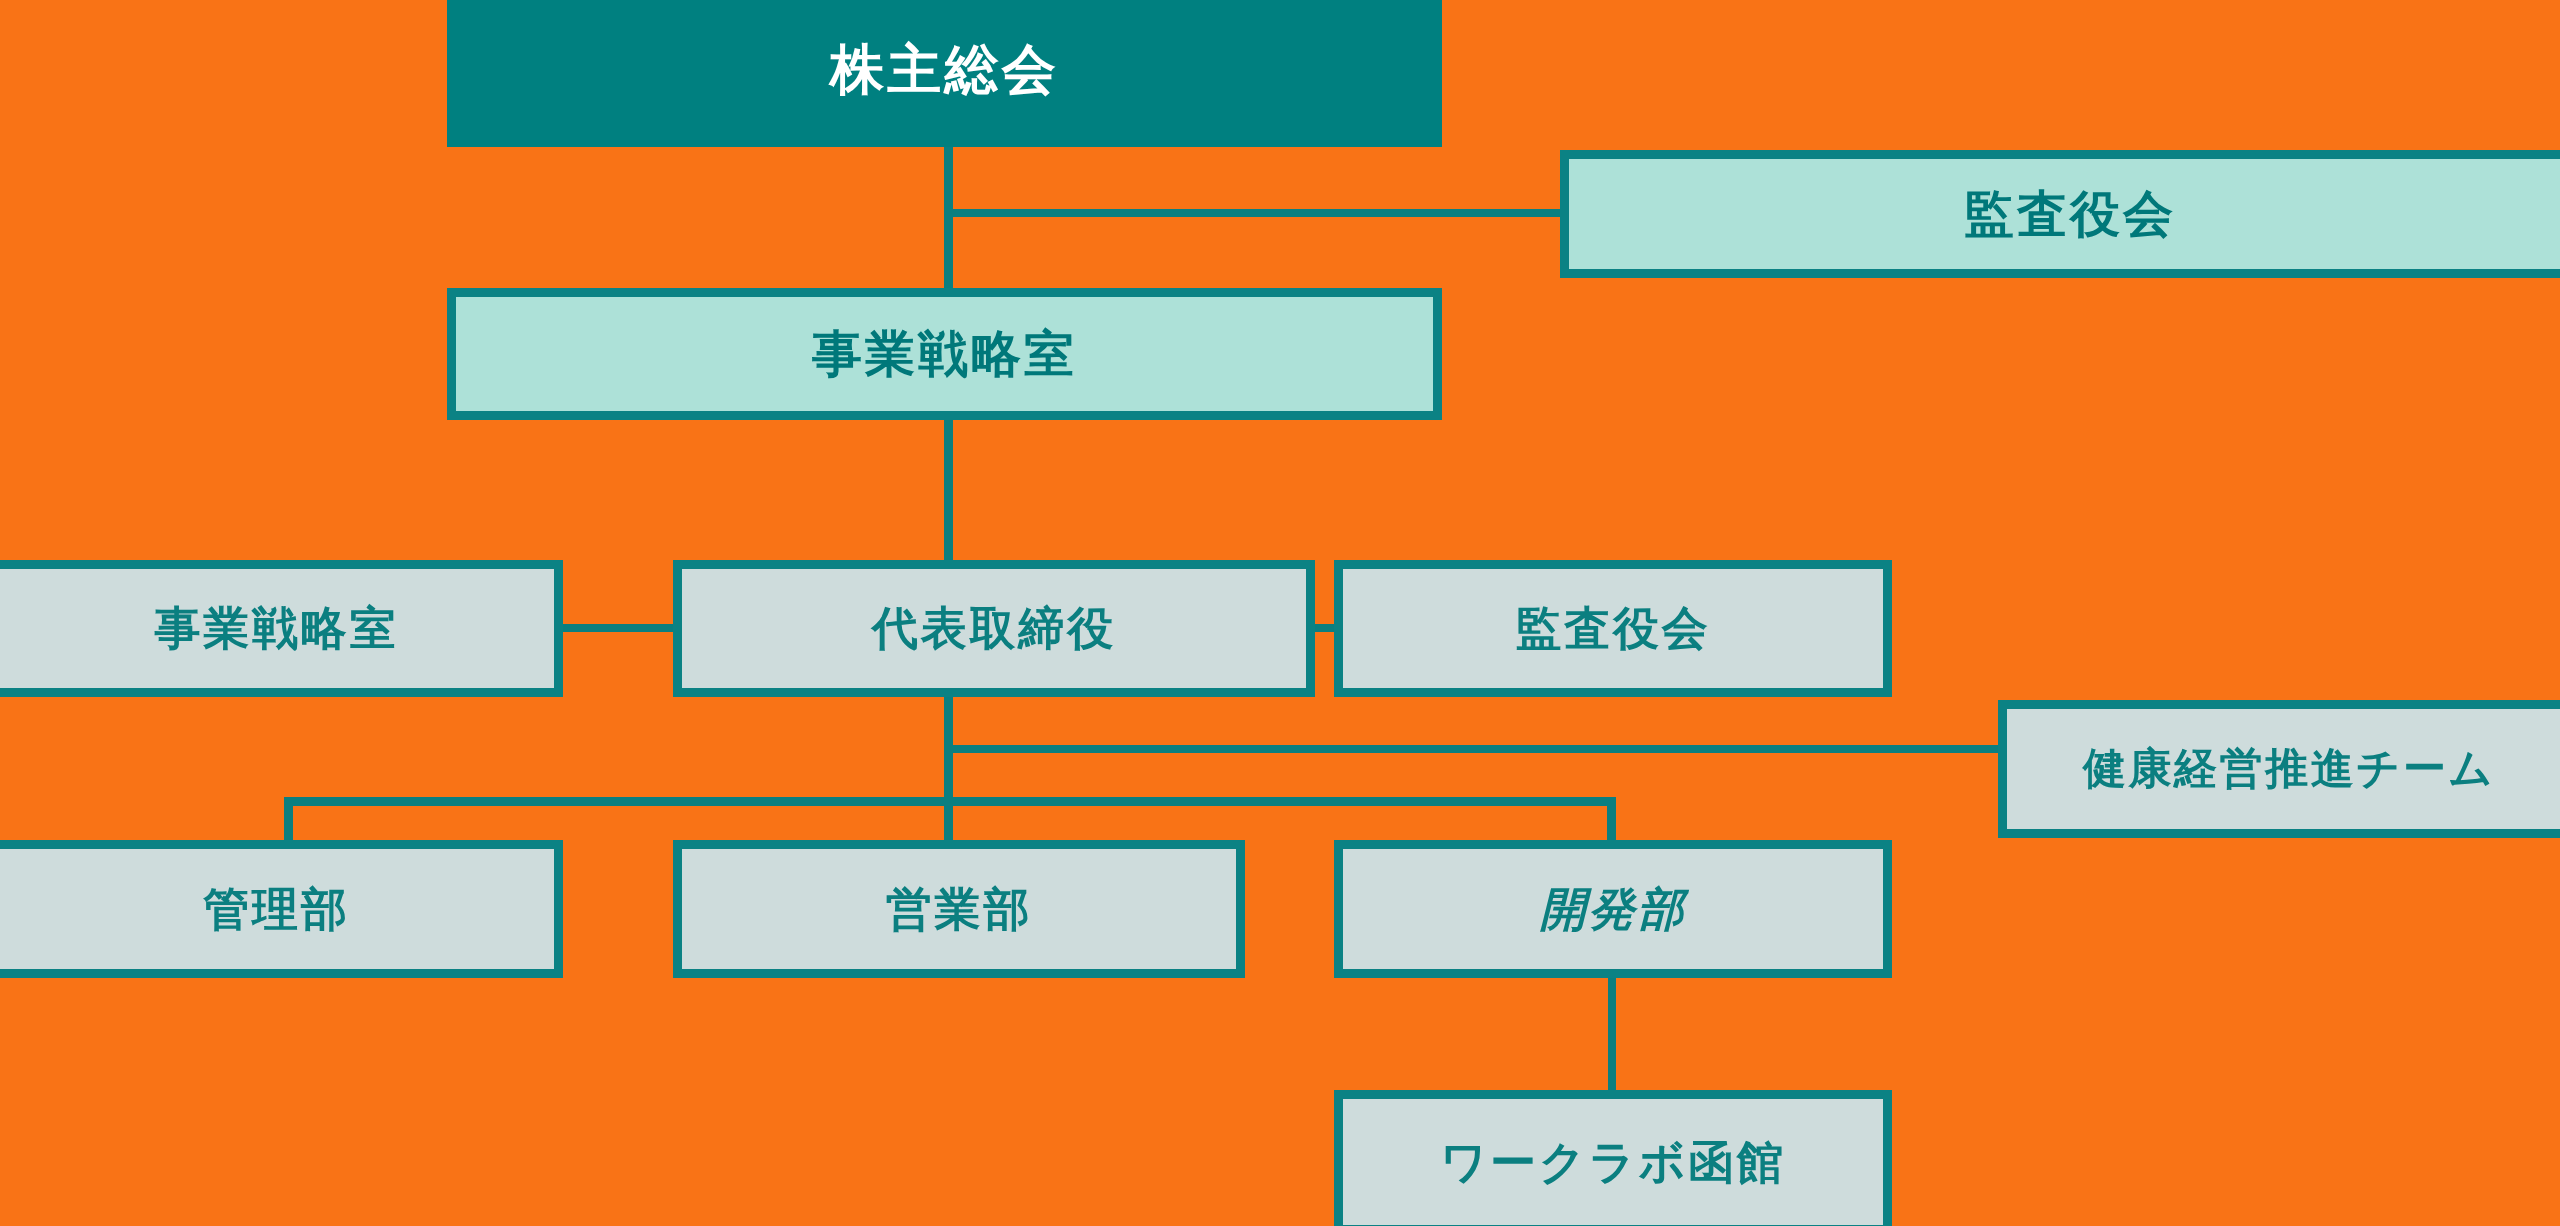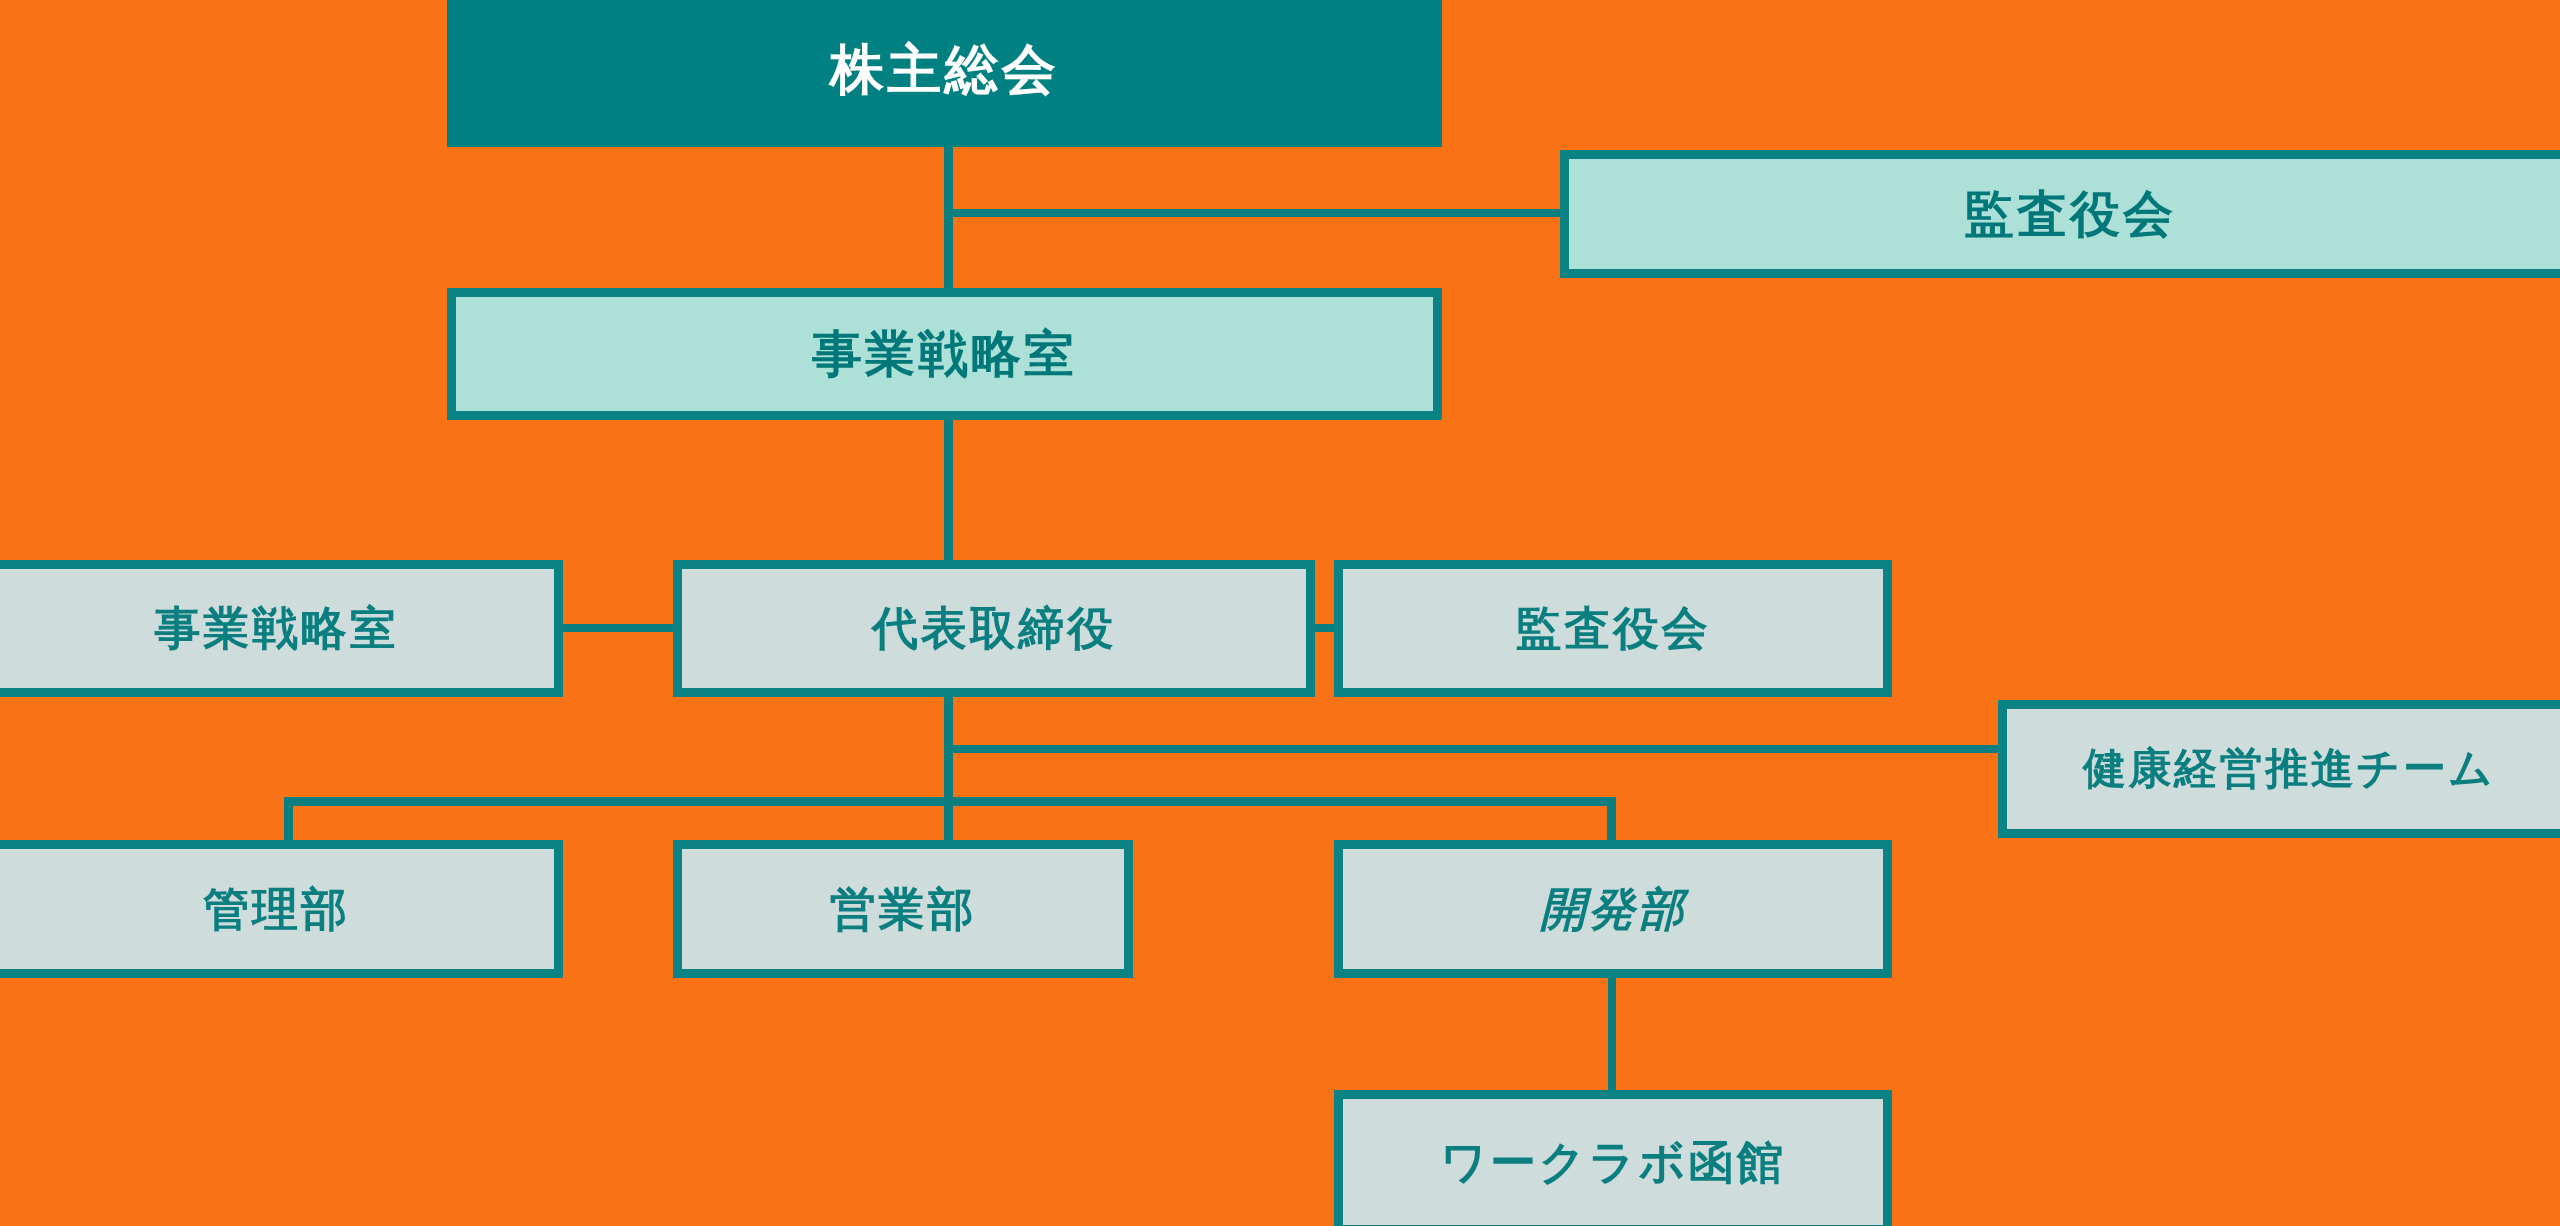--- a/index.html
+++ b/index.html
@@ -103,19 +103,19 @@
   <div class="node pale" style="left:-10px; top:560px; width:573px; height:137px;">事業戦略室</div>
 
   <div class="node pale" style="left:673px; top:560px; width:642px; height:137px;">代表取締役</div>
 
   <div class="node pale" style="left:1334px; top:560px; width:558px; height:137px;">監査役会</div>
 
   <div class="node pale small" style="left:1998px; top:700px; width:582px; height:138px;">健康経営推進チーム</div>
 
   <div class="node pale" style="left:-10px; top:840px; width:573px; height:138px;">管理部</div>
 
-  <div class="node pale" style="left:673px; top:840px; width:460px; height:138px;">営業部</div>
+  <div class="node pale" style="left:673px; top:840px; width:572px; height:138px;">営業部</div>
 
   <div class="node pale" style="left:1334px; top:840px; width:558px; height:138px;font-style:italic;">開発部</div>
 
   <div class="node pale" style="left:1334px; top:1090px; width:558px; height:144px;">ワークラボ函館</div>
 
 </div>
 
 </body></html>

